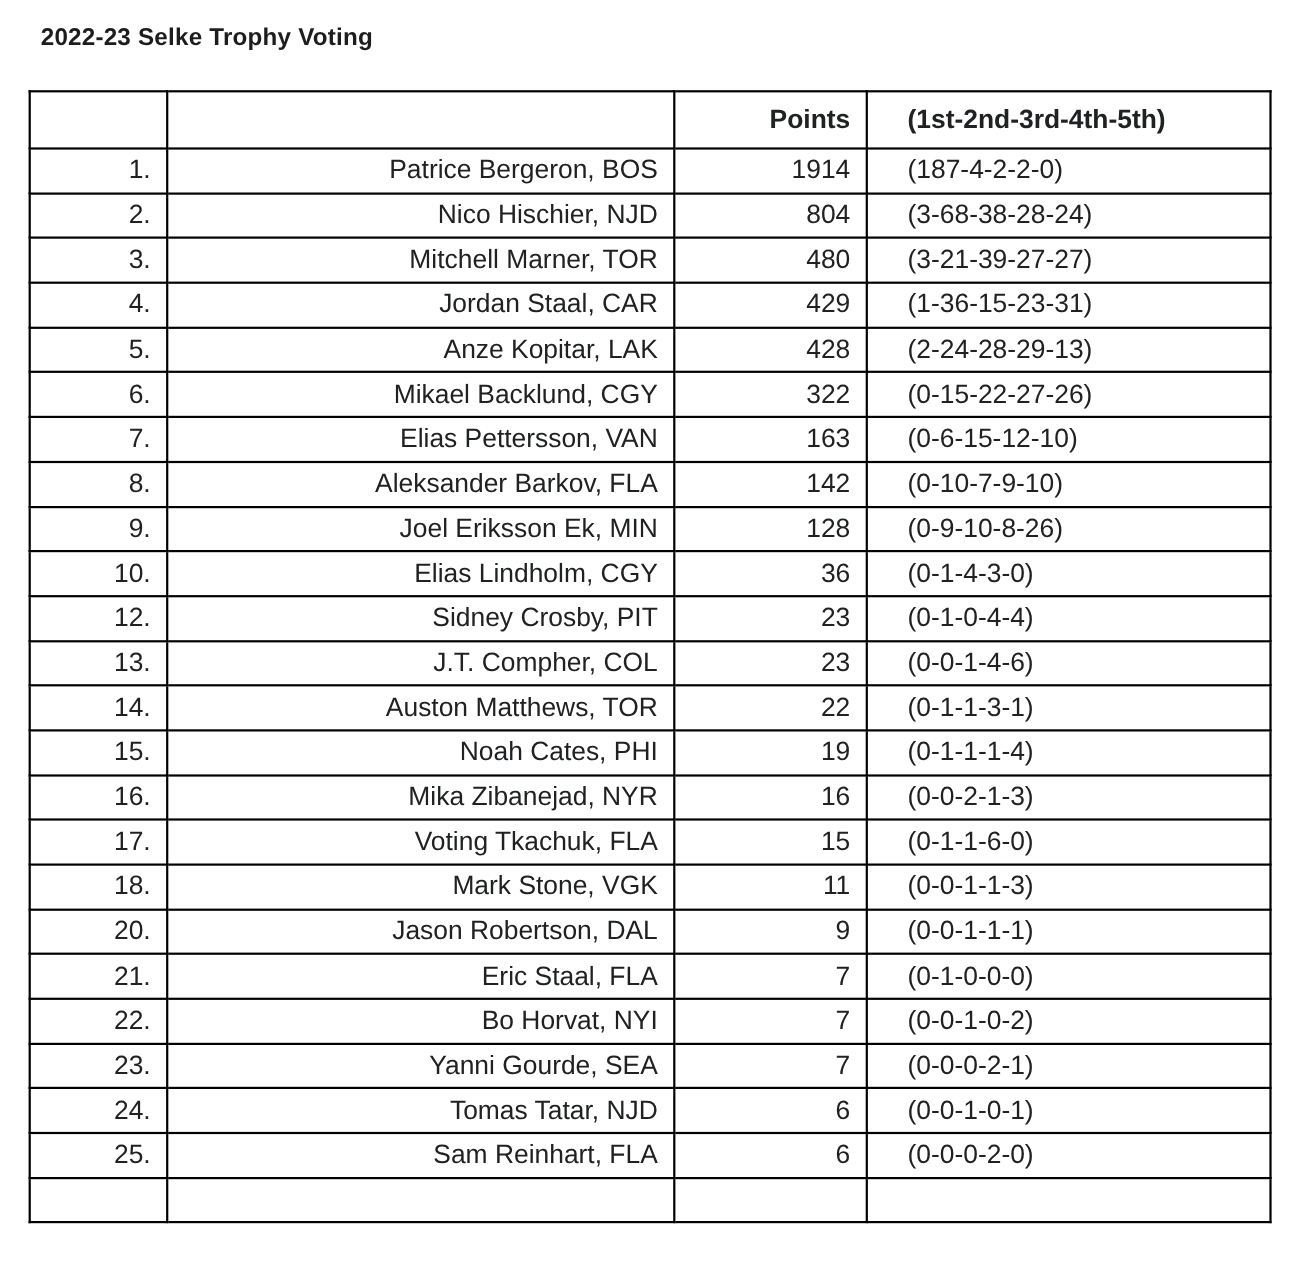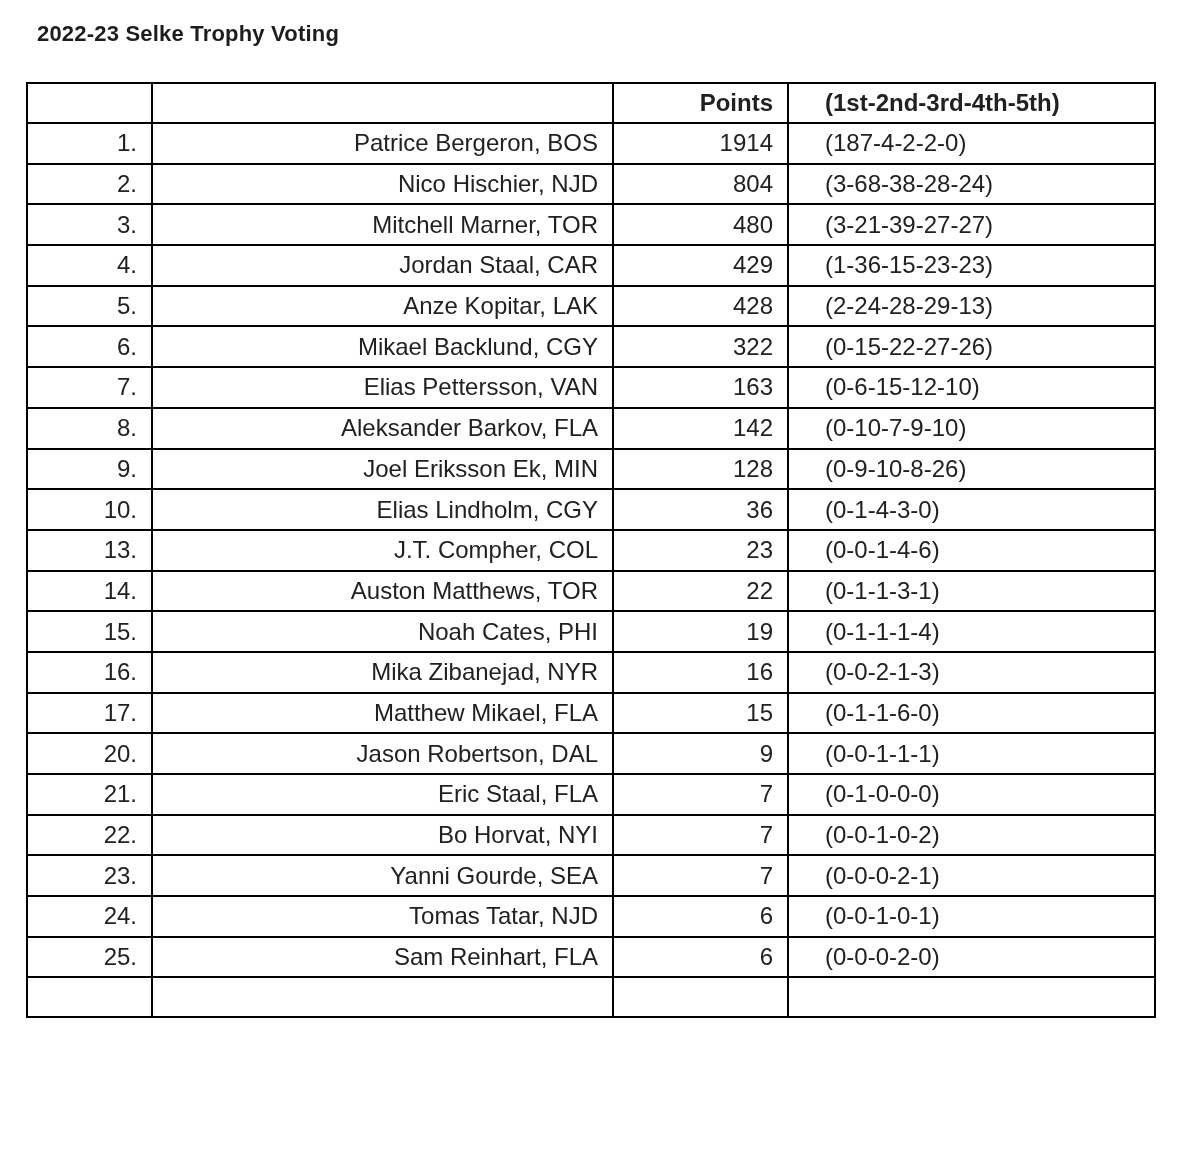--- a/index.html
+++ b/index.html
@@ -40,21 +40,21 @@
   .voting-table col.c-points { width: 175px; }
   .voting-table col.c-votes  { width: 367px; }
   .voting-table th, .voting-table td {
     border: 2.5px solid #000000;
     padding: 0 14px;
     white-space: nowrap;
     overflow: hidden;
     vertical-align: middle;
     font-weight: normal;
   }
-  .voting-table thead tr { height: 40px; }
+  .voting-table thead tr { height: 52px; }
   .voting-table tbody tr { height: 40.7px; }
   .voting-table tbody tr.partial-row { height: 40px; }
   .voting-table th { font-weight: 700; }
   .voting-table th:nth-child(1), .voting-table td:nth-child(1) { text-align: right; }
   .voting-table th:nth-child(2), .voting-table td:nth-child(2) { text-align: right; }
   .voting-table th:nth-child(3), .voting-table td:nth-child(3) { text-align: right; }
   .voting-table th:nth-child(4), .voting-table td:nth-child(4) { text-align: left; padding-left: 36px; }
 </style>
 </head>
 <body>
@@ -92,21 +92,21 @@
       <tr>
         <td>3.</td>
         <td>Mitchell Marner, TOR</td>
         <td>480</td>
         <td>(3-21-39-27-27)</td>
       </tr>
       <tr>
         <td>4.</td>
         <td>Jordan Staal, CAR</td>
         <td>429</td>
-        <td>(1-36-15-23-23)</td>
+        <td>(1-36-15-23-31)</td>
       </tr>
       <tr>
         <td>5.</td>
         <td>Anze Kopitar, LAK</td>
         <td>428</td>
         <td>(2-24-28-29-13)</td>
       </tr>
       <tr>
         <td>6.</td>
         <td>Mikael Backlund, CGY</td>
@@ -131,20 +131,26 @@
         <td>128</td>
         <td>(0-9-10-8-26)</td>
       </tr>
       <tr>
         <td>10.</td>
         <td>Elias Lindholm, CGY</td>
         <td>36</td>
         <td>(0-1-4-3-0)</td>
       </tr>
       <tr>
+        <td>12.</td>
+        <td>Sidney Crosby, PIT</td>
+        <td>23</td>
+        <td>(0-1-0-4-4)</td>
+      </tr>
+      <tr>
         <td>13.</td>
         <td>J.T. Compher, COL</td>
         <td>23</td>
         <td>(0-0-1-4-6)</td>
       </tr>
       <tr>
         <td>14.</td>
         <td>Auston Matthews, TOR</td>
         <td>22</td>
         <td>(0-1-1-3-1)</td>
@@ -156,23 +162,29 @@
         <td>(0-1-1-1-4)</td>
       </tr>
       <tr>
         <td>16.</td>
         <td>Mika Zibanejad, NYR</td>
         <td>16</td>
         <td>(0-0-2-1-3)</td>
       </tr>
       <tr>
         <td>17.</td>
-        <td>Matthew Mikael, FLA</td>
+        <td>Voting Tkachuk, FLA</td>
         <td>15</td>
         <td>(0-1-1-6-0)</td>
+      </tr>
+      <tr>
+        <td>18.</td>
+        <td>Mark Stone, VGK</td>
+        <td>11</td>
+        <td>(0-0-1-1-3)</td>
       </tr>
       <tr>
         <td>20.</td>
         <td>Jason Robertson, DAL</td>
         <td>9</td>
         <td>(0-0-1-1-1)</td>
       </tr>
       <tr>
         <td>21.</td>
         <td>Eric Staal, FLA</td>

